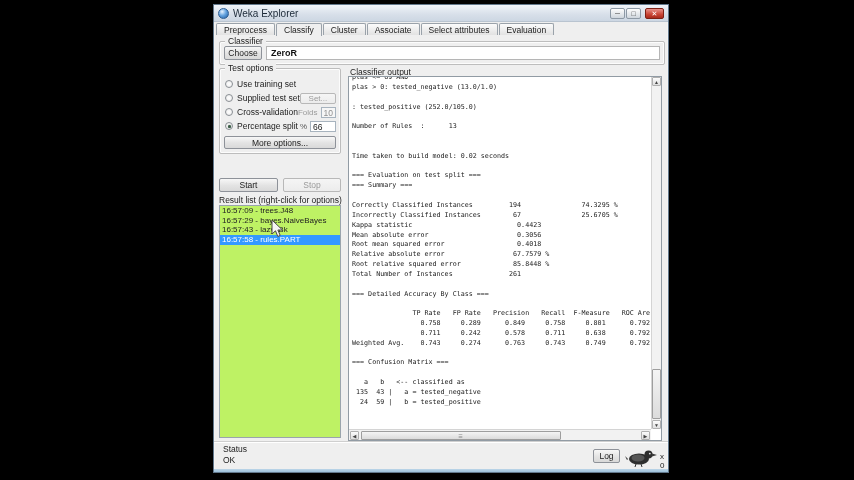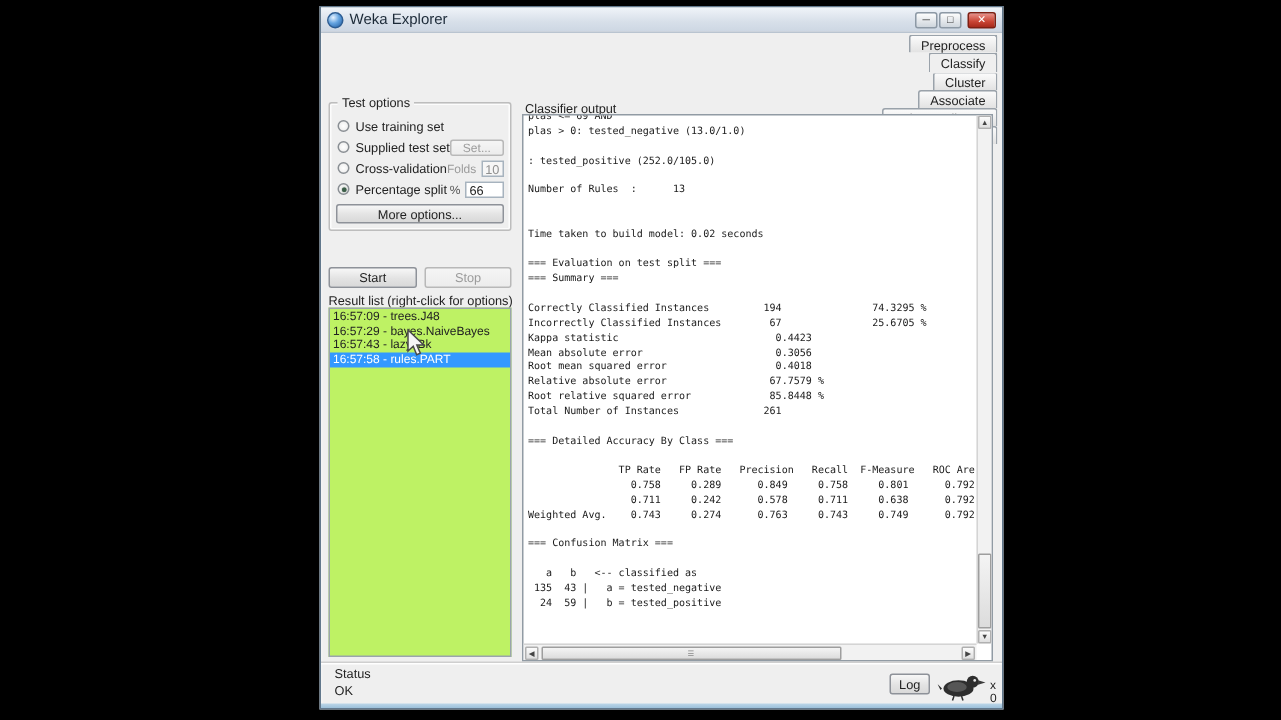--- a/index.html
+++ b/index.html
@@ -20,21 +20,21 @@
   #title-text { font-size:10px; color:#1c2a38; }
   #win-controls { margin-left:auto; display:flex; gap:1px; }
   .wbtn { width:15px; height:11px; border:1px solid #8d99a5; border-radius:2px;
           background:linear-gradient(#fdfdfd,#cfd6dd); color:#3a3a3a;
           font-size:7px; line-height:9px; text-align:center; }
   .wbtn.close { width:19px; background:linear-gradient(#e8918a,#c94434 60%,#a82a1c);
                 border-color:#7e2014; color:#fff; margin-left:3px; }
 
   
   #tab-bar { position:absolute; left:2px; top:18px; right:2px; height:13px;
-             display:flex; align-items:flex-end;flex-direction:column; }
+             display:flex; align-items:flex-start; }
   .tab { font-size:8.5px; color:#222; padding:1px 7px 1px 7px; height:12px;
          border:1px solid #9aa2aa; border-bottom:none; border-radius:2px 2px 0 0;
          background:linear-gradient(#fbfbfb,#e2e2e2); margin-right:1px; white-space:nowrap; }
   .tab.active { background:#efefef; height:13px; position:relative; z-index:2;
                 box-shadow:0 1px 0 #efefef; }
 
   
   .group-box { position:absolute; border:1px solid #bdbdbd; border-radius:2px;
                box-shadow:0 0 0 1px #fcfcfc inset; }
   .group-label { position:absolute; top:-6px; left:5px; background:#efefef;
@@ -141,20 +141,25 @@
 
     <div id="tab-bar">
         <div class="tab">Preprocess</div>
         <div class="tab active">Classify</div>
         <div class="tab">Cluster</div>
         <div class="tab">Associate</div>
         <div class="tab">Select attributes</div>
         <div class="tab">Evaluation</div>
       </div>
 
+    <div class="group-box" id="classifier-group">
+      <span class="group-label">Classifier</span>
+      <span class="btn" id="choose-btn">Choose</span>
+      <span id="scheme-field">ZeroR</span>
+    </div>
 
     <div class="group-box" id="test-options-group">
       <span class="group-label">Test options</span>
       <div id="test-options-list">
           <div class="opt-row">
             <span class="radio"></span>
             <span class="opt-label">Use training set</span>
           </div>
           <div class="opt-row">
             <span class="radio"></span>

